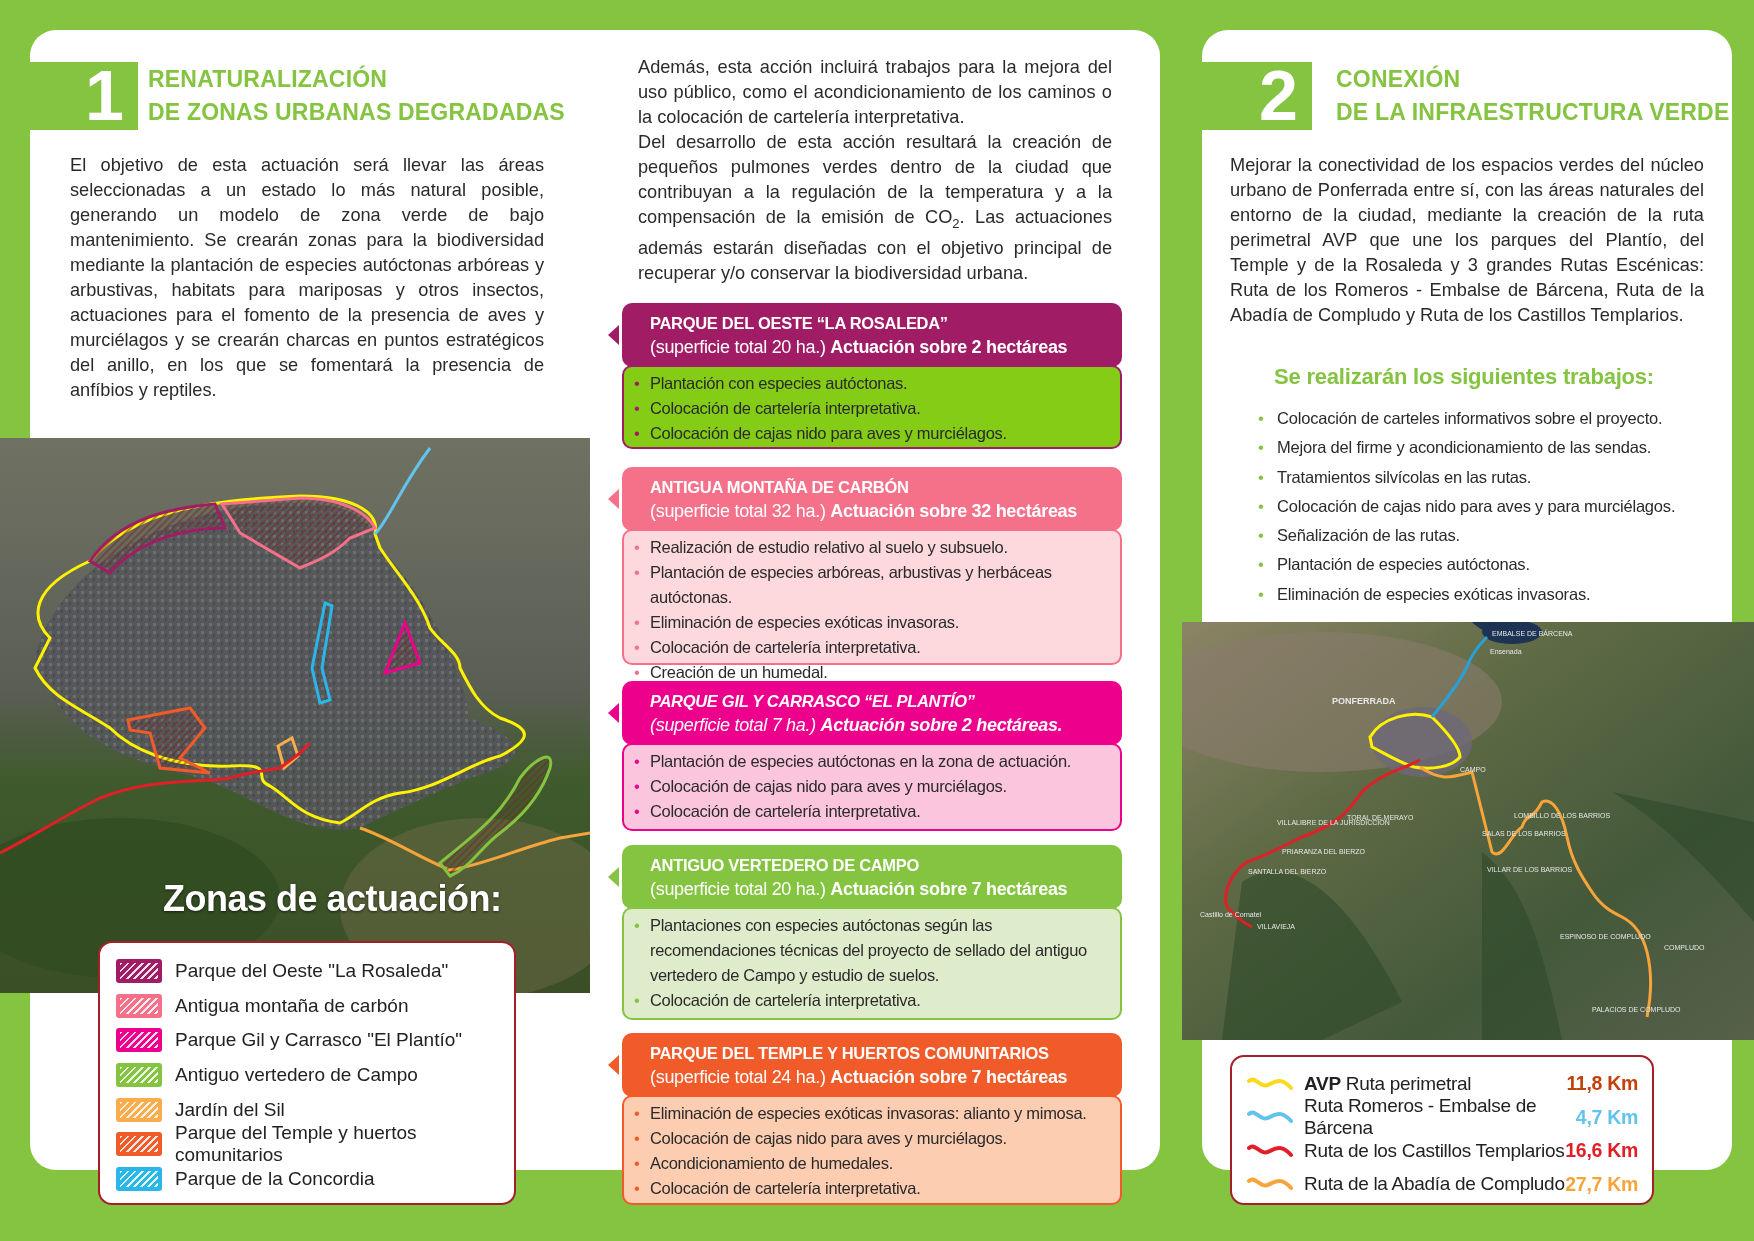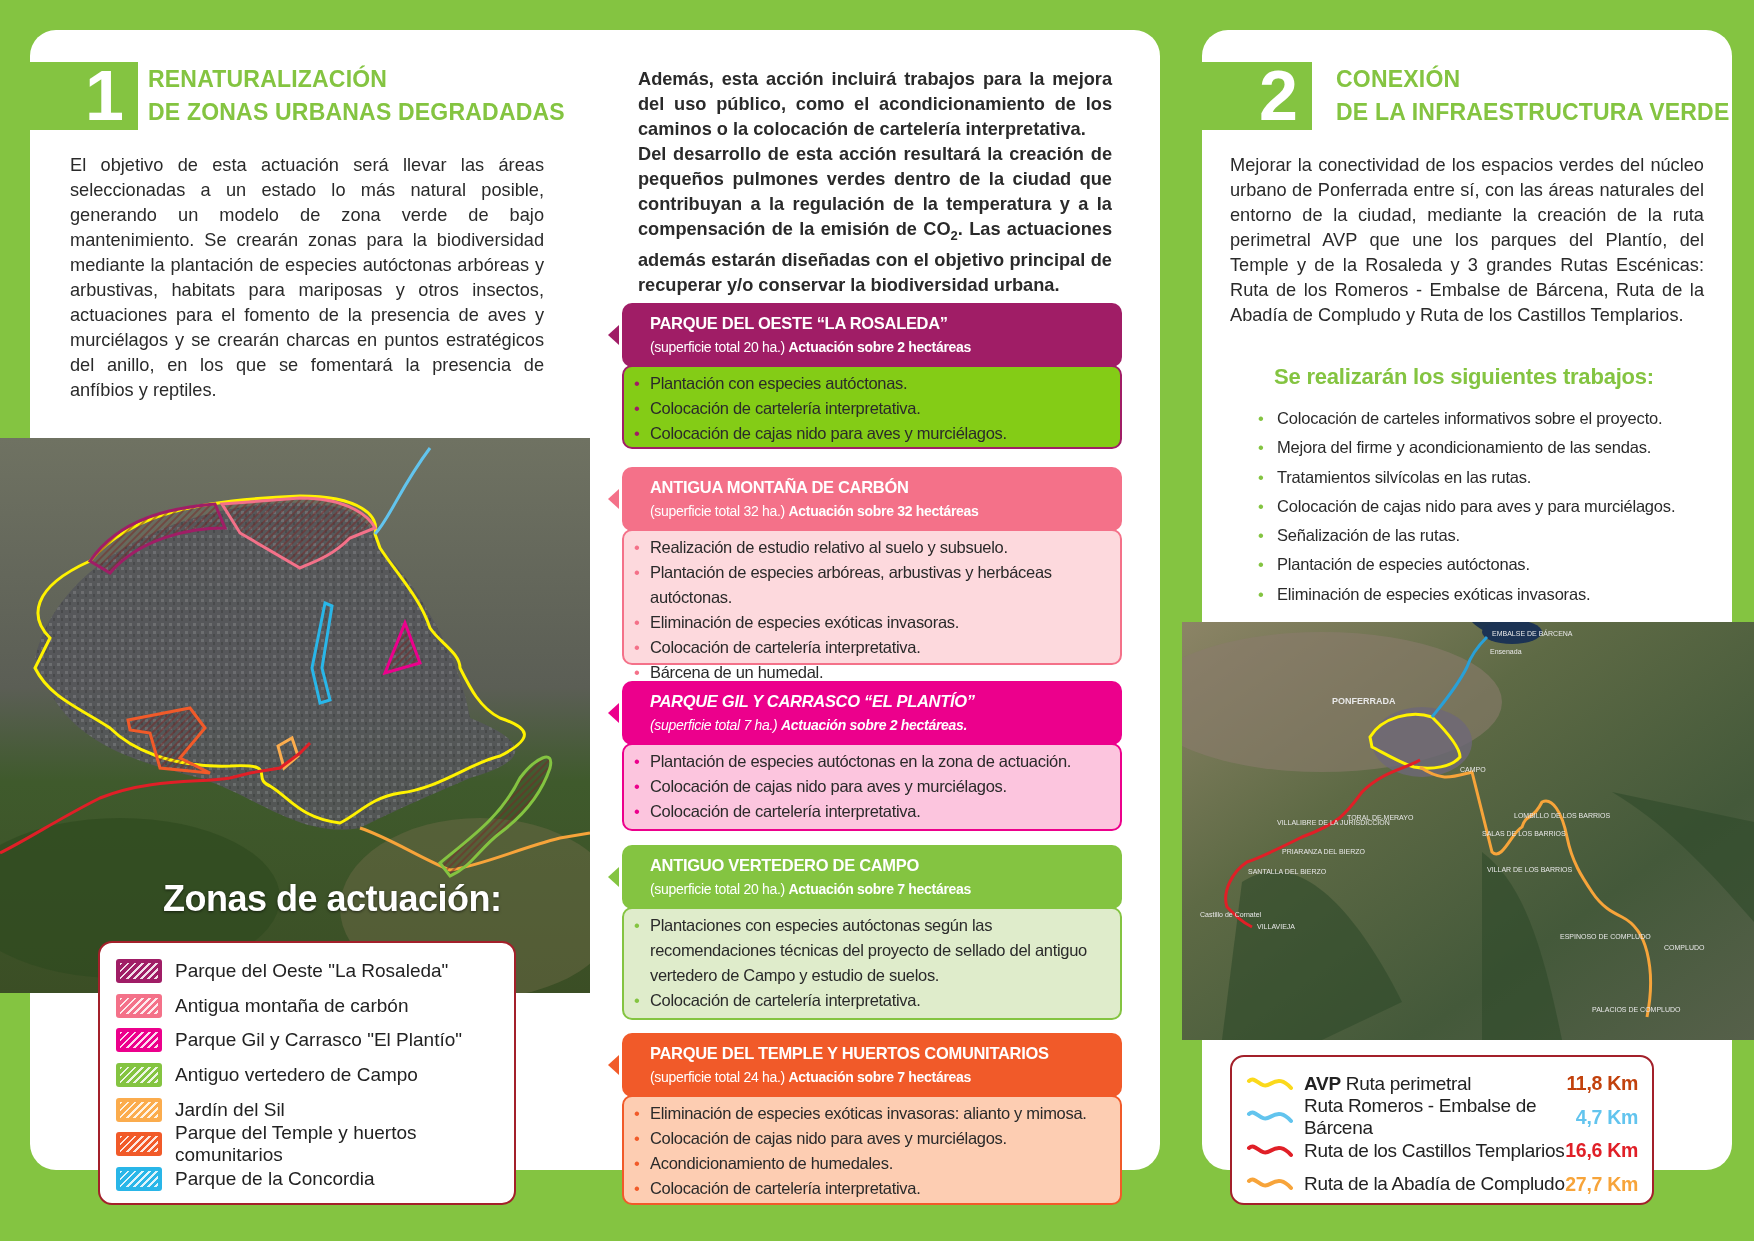--- a/index.html
+++ b/index.html
@@ -94,21 +94,21 @@
     line-height: 24px;
   }
   .card-head .arrow {
     position: absolute; left: -14px; top: 22px;
     width: 0; height: 0;
     border-top: 10px solid transparent;
     border-bottom: 10px solid transparent;
     border-right: 11px solid currentColor;
   }
   .card-title { font-weight: bold; font-size: 16.5px; letter-spacing: -0.3px; display: block; }
-  .card-sub { font-size: 14px; letter-spacing: -0.3px; }
+  .card-sub { font-size: 18px; letter-spacing: -0.3px; }
   .card-sub b { font-weight: bold; }
   .card-body {
     border: 2px solid;
     border-radius: 10px;
     margin-top: -2px;
     padding: 4px 8px 2px 10px;
   }
   .card-body li {
     list-style: none;
     font-size: 16.5px;
@@ -177,21 +177,21 @@
 </div>
 <div class="section-title" style="left:148px; top:63px;">
   <div>RENATURALIZACIÓN</div>
   <div>DE ZONAS URBANAS DEGRADADAS</div>
 </div>
 
 <div class="body-text" style="left:70px; top:153px; width:474px;">
   <p>El objetivo de esta actuación será llevar las áreas seleccionadas a un estado lo más natural posible, generando un modelo de zona verde de bajo mantenimiento. Se crearán zonas para la biodiversidad mediante la plantación de especies autóctonas arbóreas y arbustivas, habitats para mariposas y otros insectos, actuaciones para el fomento de la presencia de aves y murciélagos y se crearán charcas en puntos estratégicos del anillo, en los que se fomentará la presencia de anfíbios y reptiles.</p>
 </div>
 
-<div class="body-text" style="left:638px; top:67px; width:474px;font-weight:bold;">
+<div class="body-text" style="left:638px; top:55px; width:474px;">
   <p>Además, esta acción incluirá trabajos para la mejora del uso público, como el acondicionamiento de los caminos o la colocación de cartelería interpretativa.</p>
   <p><span>Del desarrollo de esta acción resultará la creación de pequeños pulmones verdes dentro de la ciudad que contribuyan a la regulación de la temperatura y a la compensación de la emisión de CO</span><sub style="font-size:13px;">2</sub><span>. Las actuaciones además estarán diseñadas con el objetivo principal de recuperar y/o conservar la biodiversidad urbana.</span></p>
 </div>
 
 <div class="map-img" id="map-left">
   <svg width="590" height="555" viewBox="0 0 590 555">
     <defs>
       <linearGradient id="lg1" x1="0" y1="0" x2="0" y2="1">
         <stop offset="0" stop-color="#6f7262"></stop>
         <stop offset="0.45" stop-color="#5b5e55"></stop>
@@ -285,21 +285,21 @@
   <div class="card-head" style="background:#f47189; height:64px;">
     <span class="arrow" style="color:#f47189"></span>
     <span class="card-title">ANTIGUA MONTAÑA DE CARBÓN</span>
     <span class="card-sub"><span>(superficie total 32 ha.)</span> <b>Actuación sobre 32 hectáreas</b></span>
   </div>
   <ul class="card-body" style="background:#fdd9dd; border-color:#f47189; --bullet:#f47189; height:136px;">
     <li>Realización de estudio relativo al suelo y subsuelo.</li>
     <li>Plantación de especies arbóreas, arbustivas y herbáceas autóctonas.</li>
     <li>Eliminación de especies exóticas invasoras.</li>
     <li>Colocación de cartelería interpretativa.</li>
-    <li>Bárcena de un humedal.</li>
+    <li>Creación de un humedal.</li>
   </ul>
 </div>
 
 <div class="card" style="top:681px;">
   <div class="card-head" style="background:#ec008c; height:64px;font-style:italic;">
     <span class="arrow" style="color:#ec008c"></span>
     <span class="card-title">PARQUE GIL Y CARRASCO “EL PLANTÍO”</span>
     <span class="card-sub"><span>(superficie total 7 ha.)</span> <b>Actuación sobre 2 hectáreas.</b></span>
   </div>
   <ul class="card-body" style="background:#fcc5de; border-color:#ec008c; --bullet:#ec008c; height:88px;">

